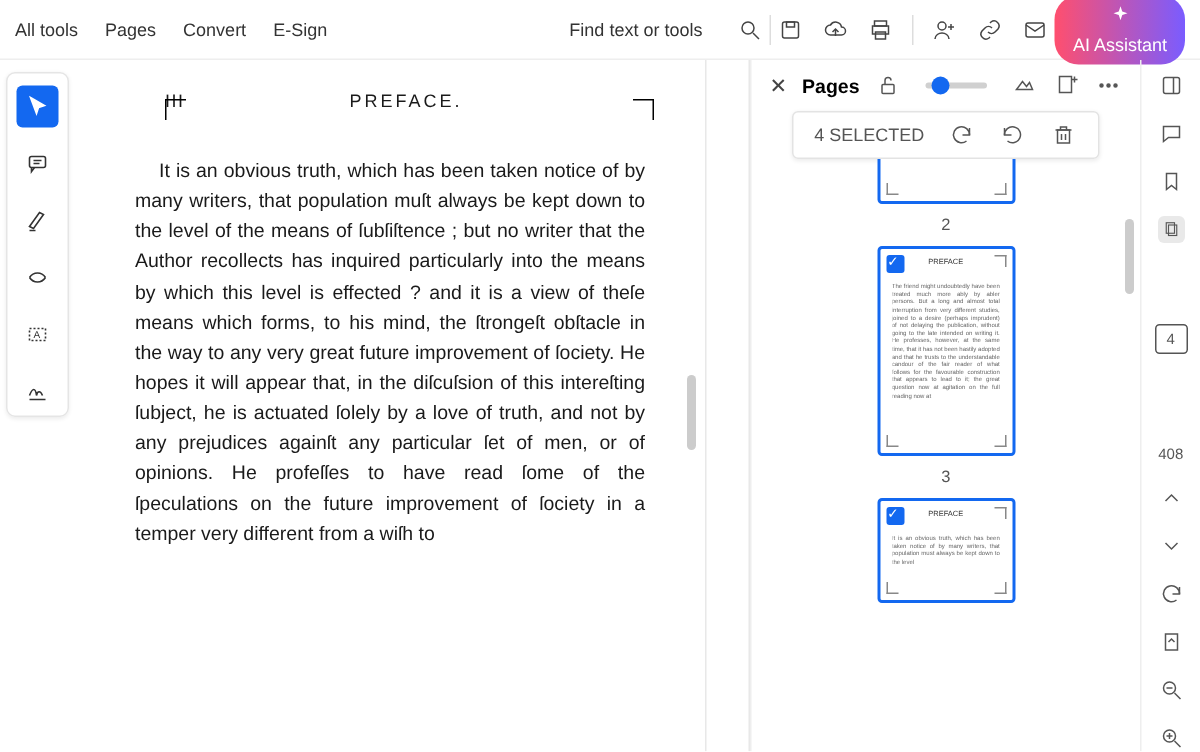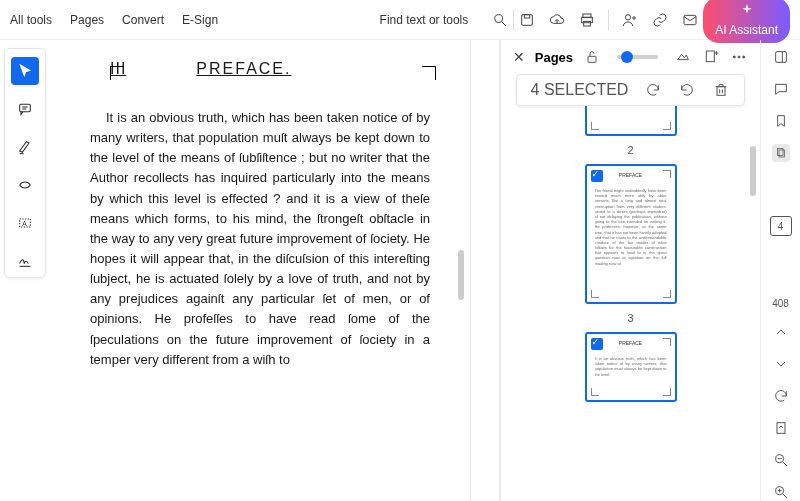--- a/index.html
+++ b/index.html
@@ -22,33 +22,33 @@
   .left-tools { width: 42px; padding-top: 8px; display:flex; flex-direction:column; align-items:center; gap:10px; border:1px solid #e5e5e5; border-radius:6px; margin:8px 4px; height:230px; box-shadow:0 1px 3px rgba(0,0,0,.08); }
   .tool { width:28px; height:28px; border-radius:4px; display:flex; align-items:center; justify-content:center; }
   .tool svg{ width:16px; height:16px; stroke:#333; fill:none; stroke-width:1.6;}
   .tool.active{ background:#1368f0; }
   .tool.active svg{ stroke:#fff; fill:#fff;}
 
   .doc { flex:1; padding: 20px 34px 10px; overflow:hidden; position:relative; color:#1a1a1a; font-family: Georgia, 'Times New Roman', serif;}
   .crop-tl,.crop-tr{ position:absolute; top:26px; width:14px; height:14px; border-top:1.5px solid #000;}
   .crop-tl{ left:60px; border-left:1.5px solid #000;}
   .crop-tr{ right:34px; border-right:1.5px solid #000;}
-  .page-header{ display:flex; gap:70px; font-size:16px; letter-spacing:1px; margin-bottom:30px; padding-left:26px;text-decoration:underline;}
+  .page-header{ display:flex; gap:110px; font-size:12px; letter-spacing:1px; margin-bottom:30px; padding-left:26px;}
   .body-text{ font-size:13px; line-height:1.55; text-align:justify; padding:0 6px; text-indent:16px;}
   .doc-scroll { position:absolute; right:6px; top:210px; width:6px; height:50px; background:#ccc; border-radius:3px; }
   .gutter { width:30px; background:#fff; border-left:1px solid #e8e8e8; border-right:1px solid #e8e8e8;}
 
   .pages-panel { width:260px; display:flex; flex-direction:column; border-left:1px solid #eee; }
   .pp-head { display:flex; align-items:center; gap:10px; padding:8px 12px; font-size:13px; }
   .pp-head .close{ font-size:14px; color:#444; }
   .pp-head .title{ font-weight:600; }
   .slider { flex:1; height:4px; background:#d0d0d0; border-radius:2px; position:relative; margin:0 6px;}
   .slider .knob{ position:absolute; left:10%; top:-4px; width:12px; height:12px; border-radius:50%; background:#1368f0;}
   .pp-head .ic svg{ stroke:#555; }
-  .sel-bar { margin:0 auto; display:flex; align-items:center; gap:16px; padding:6px 14px; border:1px solid #e3e3e3; border-radius:4px; font-size:16px; color:#555; box-shadow:0 1px 3px rgba(0,0,0,.08); }
+  .sel-bar { margin:0 auto; display:flex; align-items:center; gap:16px; padding:6px 14px; border:1px solid #e3e3e3; border-radius:4px; font-size:12px; color:#555; box-shadow:0 1px 3px rgba(0,0,0,.08); }
   .sel-bar .ic svg{ stroke:#555; }
   .thumbs { flex:1; overflow:hidden; padding:0 0 6px; display:flex; flex-direction:column; align-items:center; gap:8px; position:relative;}
   .thumb { width:92px; border:2px solid #1368f0; border-radius:3px; background:#fff; position:relative; padding:6px 8px; }
   .thumb .chk{ position:absolute; top:4px; left:4px; width:12px; height:12px; background:#1368f0; border-radius:2px;}
   .thumb .chk:after{content:'✓'; color:#fff; font-size:9px; position:absolute; left:1px; top:-1px;}
   .thumb .corner{position:absolute; width:8px;height:8px;}
   .tr{top:4px;right:4px;border-top:1px solid #888;border-right:1px solid #888;}
   .bl{bottom:4px;left:4px;border-bottom:1px solid #888;border-left:1px solid #888;}
   .br{bottom:4px;right:4px;border-bottom:1px solid #888;border-right:1px solid #888;}
   .thumb .txt{ font-size:4px; color:#666; line-height:1.3; text-align:justify; margin-top:10px; height:100%; overflow:hidden;}

